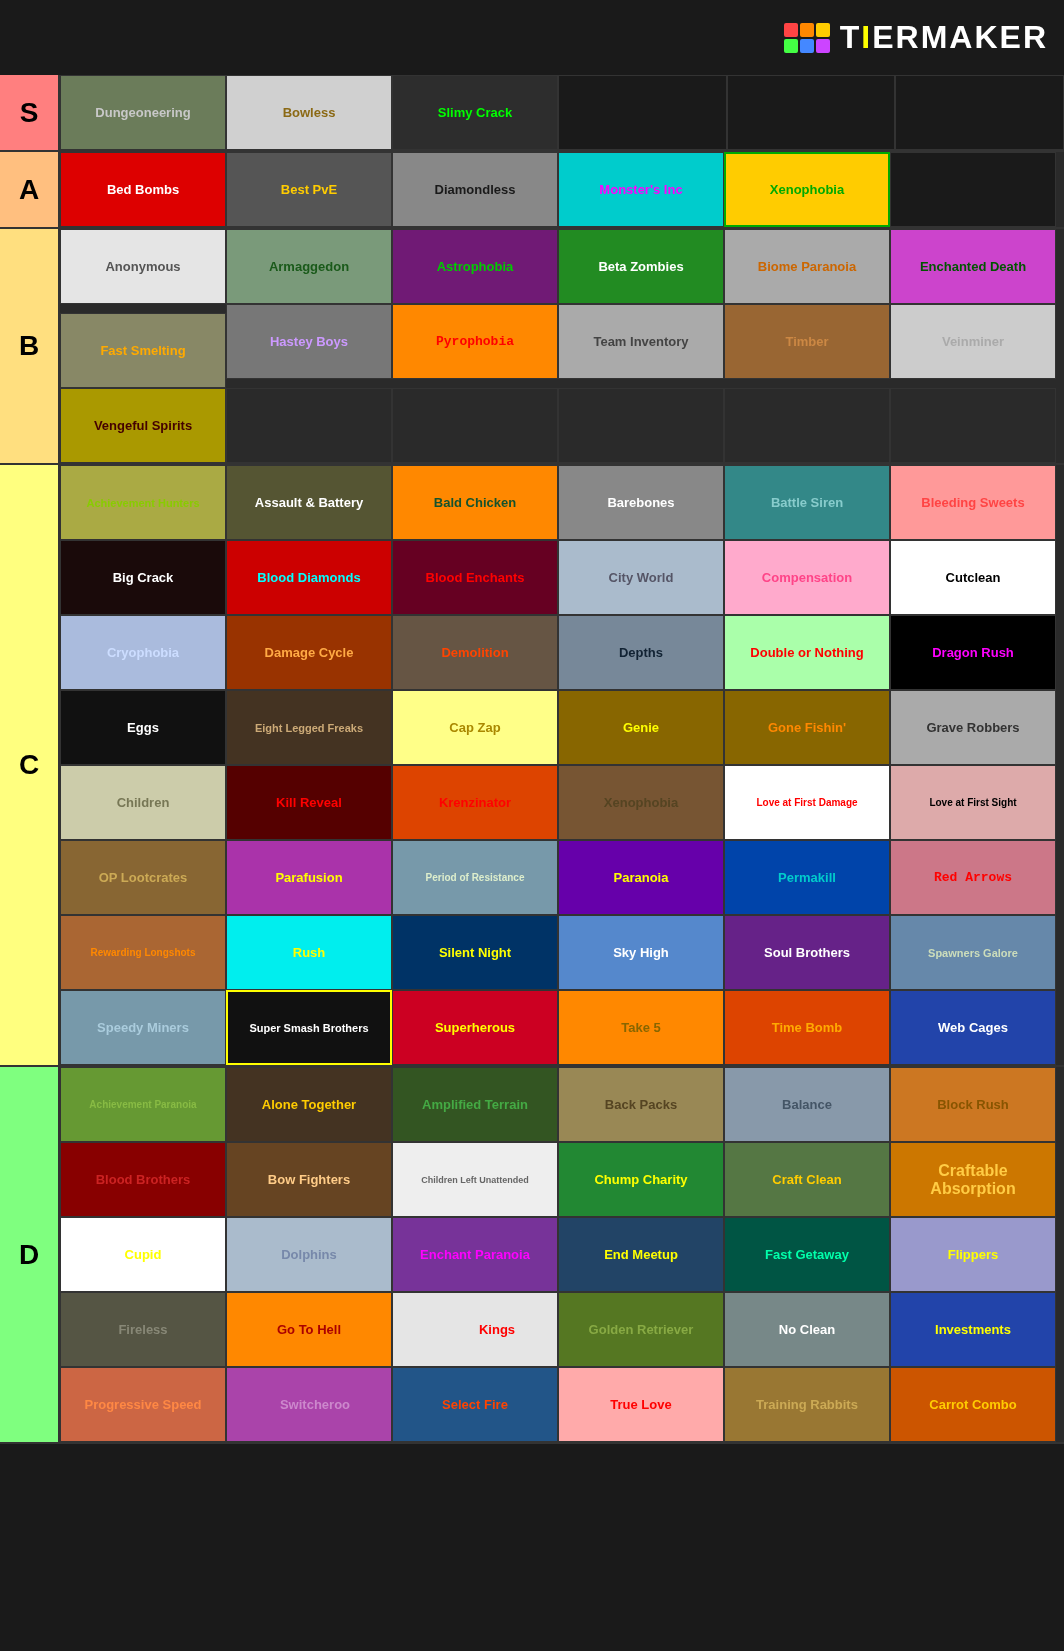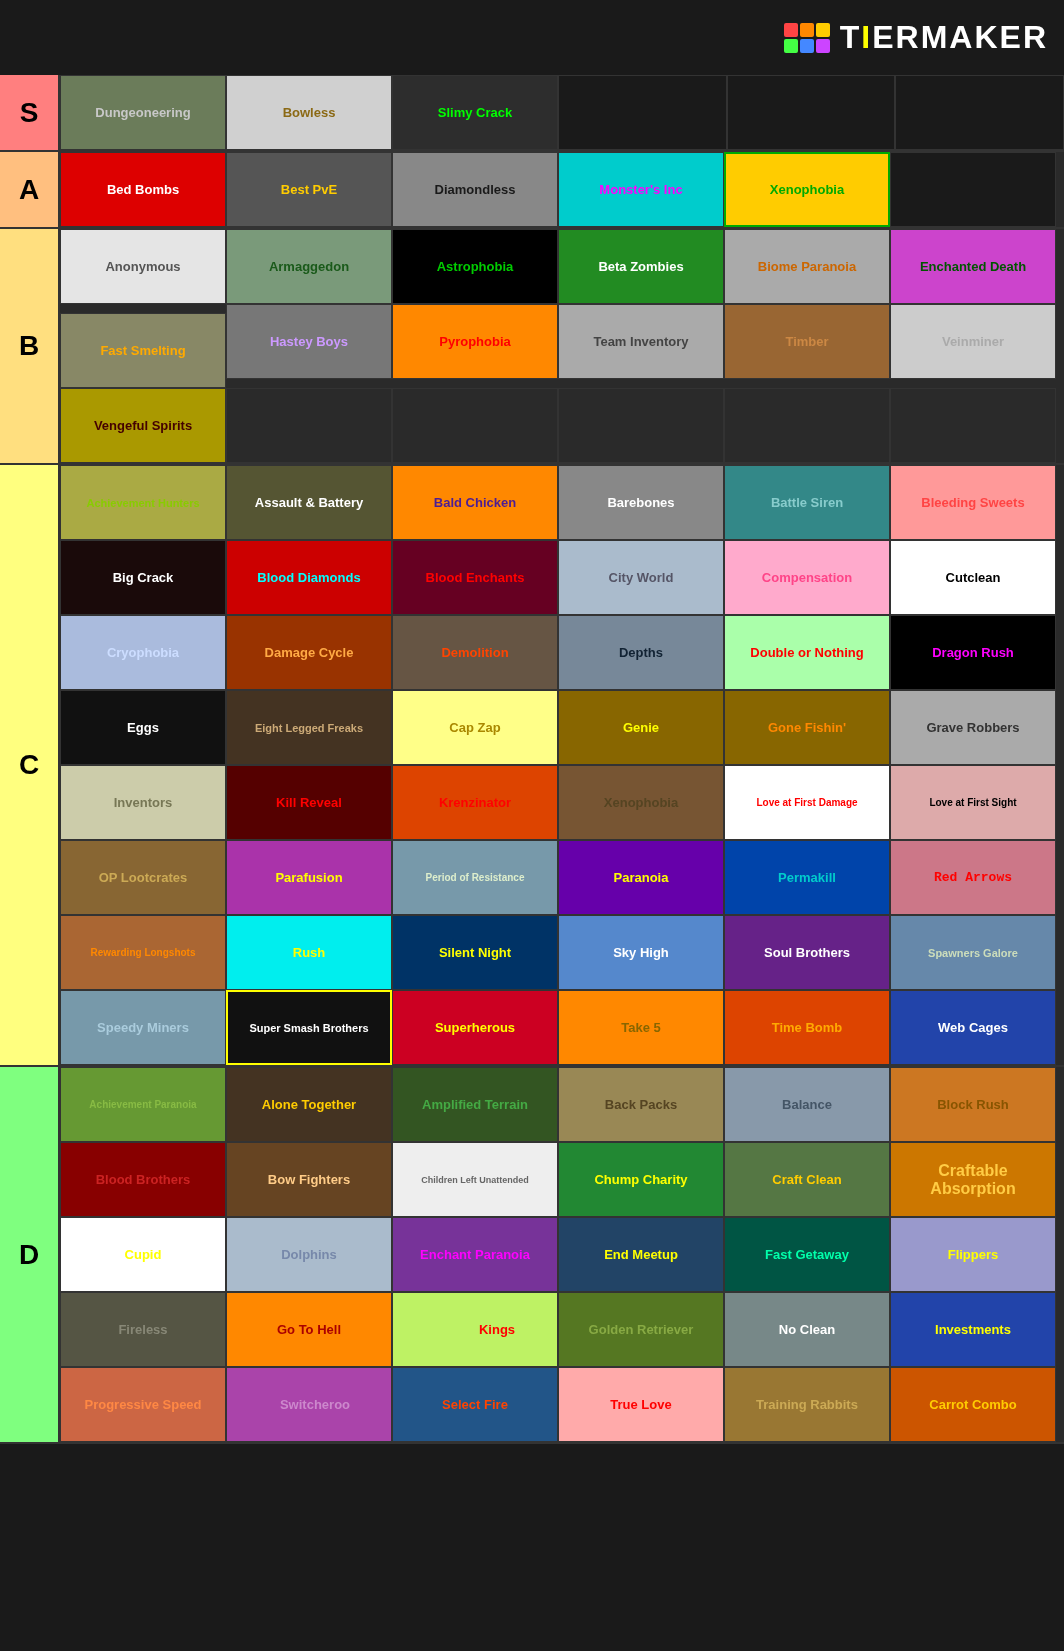--- a/index.html
+++ b/index.html
@@ -131,45 +131,45 @@
       <div class="cell" style="background:#ffcc00;color:#00aa00;border:2px solid #00aa00;">Xenophobia</div>
       <div class="cell" style="background:#1a1a1a;"></div>
     </div>
   </div>
 
   <div class="tier-row tier-b">
     <div class="tier-label">B</div>
     <div class="tier-content">
       <div class="cell" style="background:#e5e5e5;color:#555555;">Anonymous</div>
       <div class="cell" style="background:#7a9a7a;color:#1a5a1a;">Armaggedon</div>
-      <div class="cell" style="background:#000000;color:#00cc00;">Astrophobia</div>
+      <div class="cell" style="background:#701a75;color:#00cc00;">Astrophobia</div>
       <div class="cell" style="background:#228b22;color:#ffffff;">Beta Zombies</div>
       <div class="cell" style="background:#aaaaaa;color:#cc6600;">Biome Paranoia</div>
       <div class="cell" style="background:#cc44cc;color:#005500;">Enchanted Death</div>
       <div class="cell" style="background:#888866;color:#ffaa00;margin-top:9px;">Fast Smelting</div>
       <div class="cell" style="background:#777777;color:#cc99ff;">Hastey Boys</div>
-      <div class="cell" style="background:#ff8800;color:#ff0000;">Pyrophobia</div>
+      <div class="cell" style="background:#ff8800;color:#ff0000;font-family:Liberation Mono, monospace;">Pyrophobia</div>
       <div class="cell" style="background:#aaaaaa;color:#444444;">Team Inventory</div>
       <div class="cell" style="background:#996633;color:#cc8844;">Timber</div>
       <div class="cell" style="background:#cccccc;color:#aaaaaa;">Veinminer</div>
       <div class="cell" style="background:#aa9900;color:#440000;">Vengeful Spirits</div>
       <div class="cell" style="background:#2a2a2a;"></div>
       <div class="cell" style="background:#2a2a2a;"></div>
       <div class="cell" style="background:#2a2a2a;"></div>
       <div class="cell" style="background:#2a2a2a;"></div>
       <div class="cell" style="background:#2a2a2a;"></div>
     </div>
   </div>
 
   <div class="tier-row tier-c">
     <div class="tier-label">C</div>
     <div class="tier-content">
       <div class="cell" style="background:#aaaa44;color:#88cc00;font-size:11px;">Achievement Hunters</div>
       <div class="cell" style="background:#555533;color:#ffffff;">Assault &amp; Battery</div>
-      <div class="cell" style="background:#ff8800;color:#4c1d95;">Bald Chicken</div>
+      <div class="cell" style="background:#ff8800;color:#14532d;">Bald Chicken</div>
       <div class="cell" style="background:#888888;color:#ffffff;">Barebones</div>
       <div class="cell" style="background:#338888;color:#88cccc;">Battle Siren</div>
       <div class="cell" style="background:#ff9999;color:#ff4444;">Bleeding Sweets</div>
       <div class="cell" style="background:#1a0a0a;color:#ffffff;">Big Crack</div>
       <div class="cell" style="background:#cc0000;color:#00ffff;">Blood Diamonds</div>
       <div class="cell" style="background:#660022;color:#ff0000;">Blood Enchants</div>
       <div class="cell" style="background:#aabbcc;color:#555566;">City World</div>
       <div class="cell" style="background:#ffaacc;color:#ff4488;">Compensation</div>
       <div class="cell" style="background:#ffffff;color:#000000;">Cutclean</div>
       <div class="cell" style="background:#aabbdd;color:#ccddff;">Cryophobia</div>
@@ -177,21 +177,21 @@
       <div class="cell" style="background:#665544;color:#ff4400;">Demolition</div>
       <div class="cell" style="background:#778899;color:#112233;">Depths</div>
       <div class="cell" style="background:#aaffaa;color:#ff0000;">Double or Nothing</div>
       <div class="cell" style="background:#000000;color:#ff00ff;">Dragon Rush</div>
       <div class="cell" style="background:#111111;color:#ffffff;">Eggs</div>
       <div class="cell" style="background:#443322;color:#ccaa77;font-size:11px;">Eight Legged Freaks</div>
       <div class="cell" style="background:#ffff88;color:#aa8800;">Cap Zap</div>
       <div class="cell" style="background:#886600;color:#ffff00;">Genie</div>
       <div class="cell" style="background:#886600;color:#ff8800;">Gone Fishin'</div>
       <div class="cell" style="background:#aaaaaa;color:#333333;">Grave Robbers</div>
-      <div class="cell" style="background:#ccccaa;color:#777755;">Inventors</div>
+      <div class="cell" style="background:#ccccaa;color:#777755;">Children</div>
       <div class="cell" style="background:#550000;color:#ff0000;">Kill Reveal</div>
       <div class="cell" style="background:#dd4400;color:#ff0000;">Krenzinator</div>
       <div class="cell" style="background:#775533;color:#554422;">Xenophobia</div>
       <div class="cell" style="background:#ffffff;color:#ff0000;font-size:10px;">Love at First Damage</div>
       <div class="cell" style="background:#ddaaaa;color:#000000;font-size:10px;">Love at First Sight</div>
       <div class="cell" style="background:#886633;color:#ccaa55;">OP Lootcrates</div>
       <div class="cell" style="background:#aa33aa;color:#ffff00;">Parafusion</div>
       <div class="cell" style="background:#7799aa;color:#ddeecc;font-size:10px;">Period of Resistance</div>
       <div class="cell" style="background:#6600aa;color:#ffff00;">Paranoia</div>
       <div class="cell" style="background:#0044aa;color:#00cccc;">Permakill</div>
@@ -227,21 +227,21 @@
       <div class="cell" style="background:#557744;color:#ffcc00;">Craft Clean</div>
       <div class="cell" style="background:#cc7700;color:#ffcc44;font-size:16px;">Craftable Absorption</div>
       <div class="cell" style="background:#ffffff;color:#ffff00;">Cupid</div>
       <div class="cell" style="background:#aabbcc;color:#7788aa;">Dolphins</div>
       <div class="cell" style="background:#773399;color:#ff00ff;">Enchant Paranoia</div>
       <div class="cell" style="background:#224466;color:#ffff00;">End Meetup</div>
       <div class="cell" style="background:#005544;color:#00ffaa;">Fast Getaway</div>
       <div class="cell" style="background:#9999cc;color:#ffff00;">Flippers</div>
       <div class="cell" style="background:#555544;color:#888877;">Fireless</div>
       <div class="cell" style="background:#ff8800;color:#aa0000;">Go To Hell</div>
-      <div class="cell" style="background:#bef264;color:#ff0000;padding-left:48px;">Kings</div>
+      <div class="cell" style="background:#e5e5e5;color:#ff0000;padding-left:48px;">Kings</div>
       <div class="cell" style="background:#557722;color:#88aa44;">Golden Retriever</div>
       <div class="cell" style="background:#778888;color:#ffffff;">No Clean</div>
       <div class="cell" style="background:#2244aa;color:#ffff00;">Investments</div>
       <div class="cell" style="background:#cc6644;color:#ff8844;">Progressive Speed</div>
       <div class="cell" style="background:#aa44aa;color:#cc88cc;padding-left:16px;">Switcheroo</div>
       <div class="cell" style="background:#225588;color:#ff4400;">Select Fire</div>
       <div class="cell" style="background:#ffaaaa;color:#ff0000;">True Love</div>
       <div class="cell" style="background:#997733;color:#ccaa55;">Training Rabbits</div>
       <div class="cell" style="background:#cc5500;color:#ffcc00;">Carrot Combo</div>
     </div>

